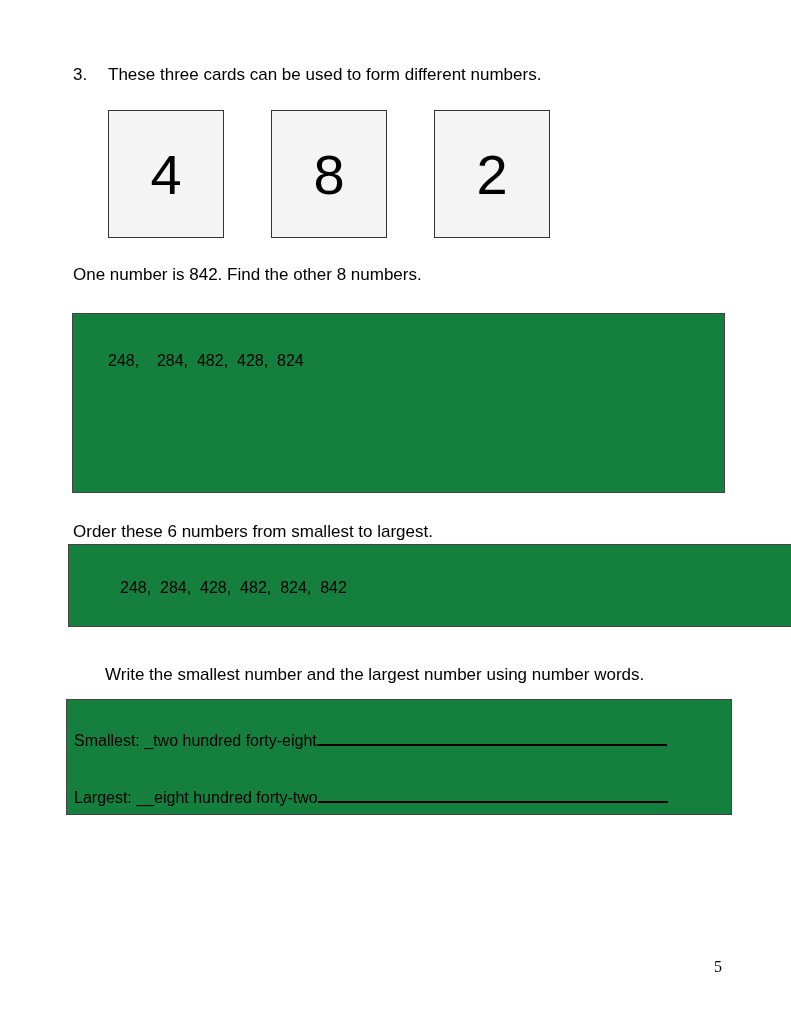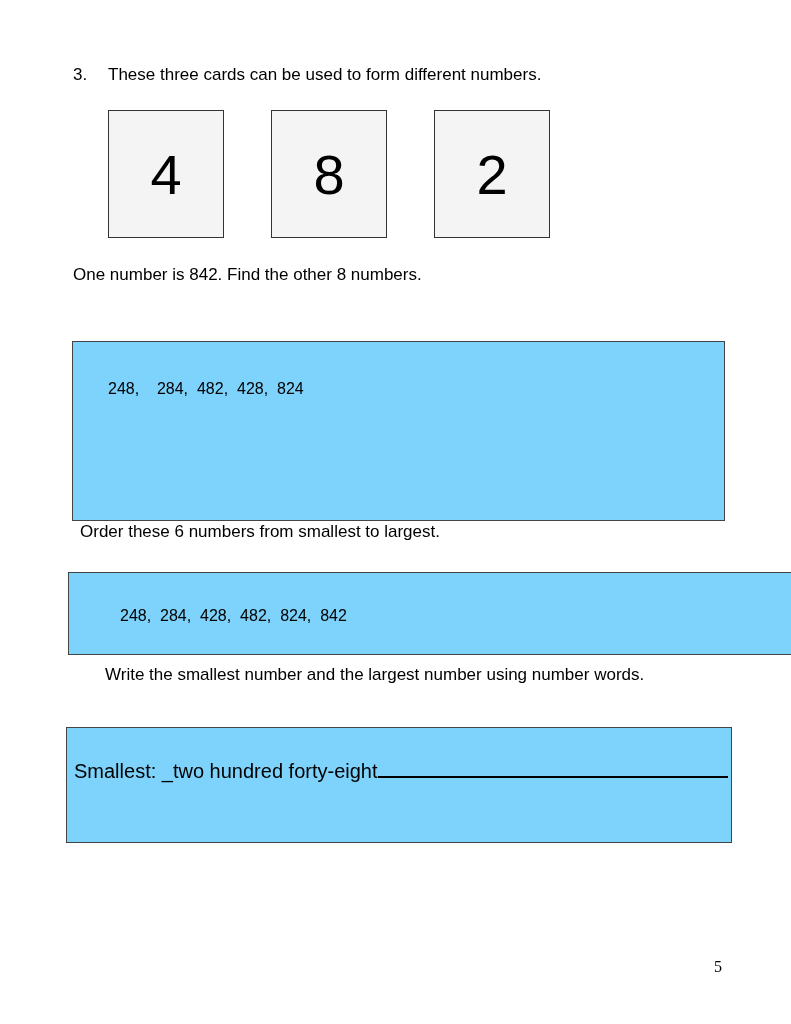--- a/index.html
+++ b/index.html
@@ -10,25 +10,24 @@
     .abs { position: absolute; }
     .q-text { font-size: 17px; white-space: nowrap; }
     .card {
       position: absolute; width: 116px; height: 128px; box-sizing: border-box;
       border: 1.5px solid #333; background: #f4f4f4;
       display: flex; align-items: center; justify-content: center;
       font-size: 56px;
     }
     .answer-box {
       position: absolute; box-sizing: border-box; border: 1.5px solid #444;
-      background: #7dd3fc;
-      margin-top: 28px;
+      background: #15803d;
     }
     .ans-text { position: absolute; font-size: 16px; white-space: nowrap; }
-    .word-line { position: absolute; font-size: 20px; white-space: nowrap; }
+    .word-line { position: absolute; font-size: 16px; white-space: nowrap; }
     .word-line .blank {
       display: inline-block; border-bottom: 2px solid #000; vertical-align: baseline;
     }
     .page-num { font-family: "Liberation Serif", serif; font-size: 16px; }
   </style>
 </head>
 <body>
 
 <div class="abs q-text" style="left:73px; top:65px;">3.</div>
 <div class="abs q-text" style="left:108px; top:65px;">These three cards can be used to form different numbers.</div>
@@ -41,25 +40,28 @@
 </div>
 <div class="card" style="left:434px; top:110px;">
   <span>2</span>
 </div>
 
 <div class="abs q-text" style="left:73px; top:265px;">One number is 842. Find the other 8 numbers.</div>
 <div class="answer-box" style="left:72px; top:313px; width:653px; height:180px;">
   <div class="ans-text" style="left:35px; top:38px; white-space:pre;">248,    284,  482,  428,  824</div>
 </div>
 
-<div class="abs q-text" style="left:80px; top:522px;text-align:center;">Order these 6 numbers from smallest to largest.</div>
+<div class="abs q-text" style="left:73px; top:522px;text-align:center;">Order these 6 numbers from smallest to largest.</div>
 <div class="answer-box" style="left:68px; top:544px; width:767px; height:83px;">
   <div class="ans-text" style="left:51px; top:34px; white-space:pre;">248,  284,  428,  482,  824,  842</div>
 </div>
 
 <div class="abs q-text" style="left:73px; top:665px;margin-left:32px;">Write the smallest number and the largest number using number words.</div>
 <div class="answer-box" style="left:66px; top:699px; width:666px; height:116px;">
   <div class="word-line" style="left:7px; top:32px;">
     <span>Smallest: </span><span>_two hundred forty-eight</span><span class="blank" style="width:350px;"></span>
   </div>
+  <div class="word-line" style="left:7px; top:89px;">
+    <span>Largest: </span><span>__eight hundred forty-two</span><span class="blank" style="width:350px;"></span>
+  </div>
 </div>
 
 <div class="abs page-num" style="left:714px; top:958px;">5</div>
 
 </body></html>

